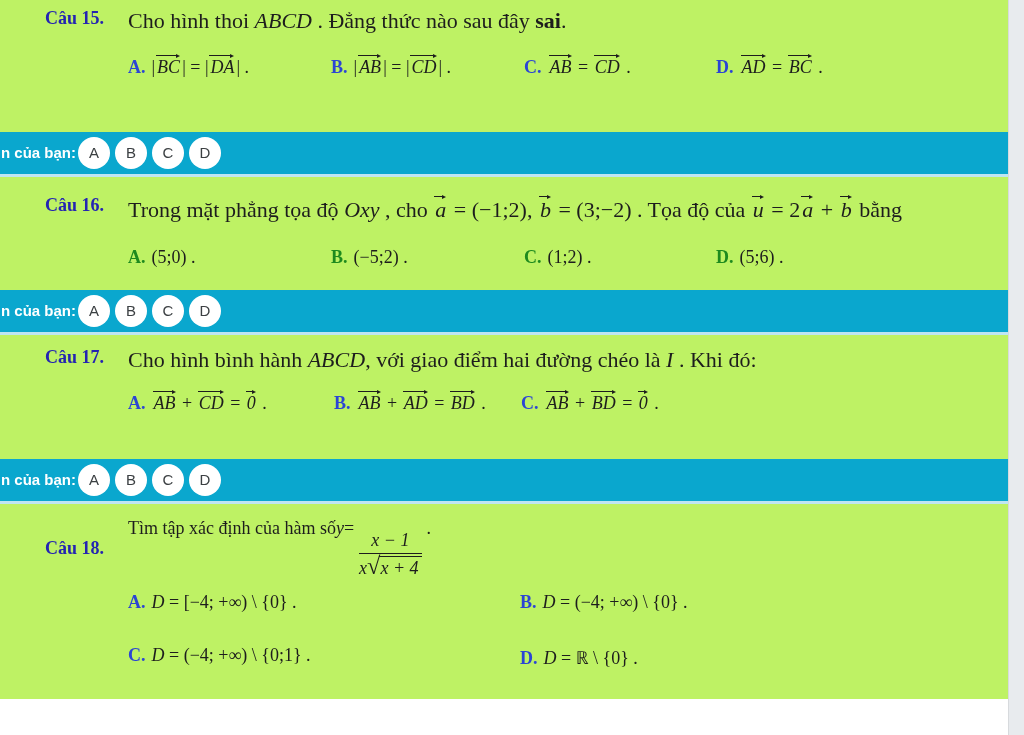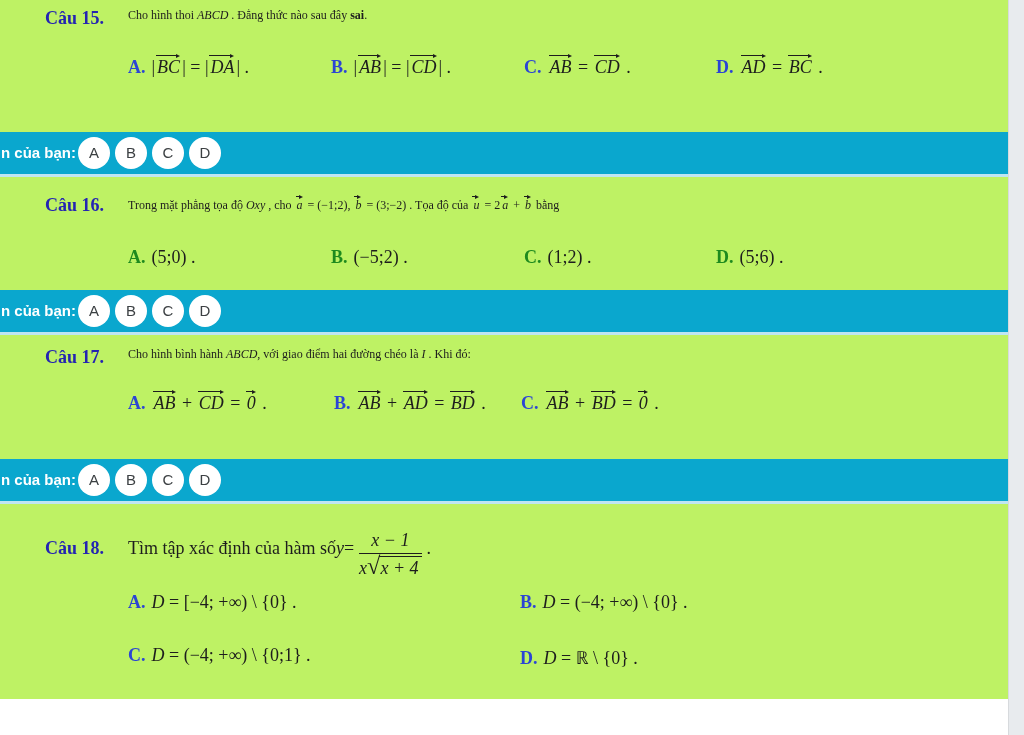--- a/index.html
+++ b/index.html
@@ -9,21 +9,21 @@
     font-family:"Liberation Serif", serif;
     color:var(--body-text,#1d1d1d);
   }
   #content{position:absolute;left:0;top:0;width:1008px;}
   .q-section{position:relative;background:#bef264;width:1008px;}
   .q-num{
     position:absolute;font-weight:bold;font-size:18px;
     color:var(--question-number,#2424b2);white-space:nowrap;
   }
   .q-text{
-    position:absolute;left:128px;font-size:12px;white-space:nowrap;
+    position:absolute;left:128px;font-size:22px;white-space:nowrap;
   }
   .q-text .mit, .mit{font-style:italic;}
   .opt{position:absolute;font-size:18px;white-space:nowrap;}
   .letter{font-weight:bold;color:var(--letter-blue,#2b45d4);margin-right:6px;}
   .green-letters .letter{color:var(--letter-green,#1e8a1e);}
   
   .vec{position:relative;display:inline-block;font-style:italic;padding:4px 2px 0 2px;line-height:1;}
   .vec::before{content:'';position:absolute;left:1px;right:5px;top:1px;border-top:1.4px solid #1d1d1d;}
   .vec::after{content:'';position:absolute;right:0;top:-0.5px;border:2.2px solid transparent;border-left:4.5px solid #1d1d1d;}
   
@@ -50,21 +50,21 @@
     width:32px;height:32px;border-radius:50%;border:none;padding:0;
     background:var(--circle-bg,#ffffff);color:var(--circle-text,#3c4043);
     font-family:"Liberation Sans", sans-serif;font-size:15px;line-height:32px;
     text-align:center;cursor:pointer;display:block;
   }
   .side-strip{
     position:absolute;left:1008px;top:0;width:16px;height:735px;
     background:var(--side-strip,#e8ebee);border-left:1px solid #d7dadd;box-sizing:border-box;
   }
   strong{font-weight:bold;}
-  .t18{display:flex;align-items:center;position:absolute;left:128px;font-size:18px;white-space:nowrap;}
+  .t18{display:flex;align-items:flex-start;position:absolute;left:128px;font-size:18px;white-space:nowrap;}
 </style>
 </head>
 <body style="--bar-bg: #0aa7ce; --bar-underline: #bfe6f2; --question-number: #2424b2; --letter-blue: #2b45d4; --letter-green: #1e8a1e; --body-text: #1d1d1d; --side-strip: #e8ebee; --circle-bg: #ffffff; --circle-text: #3c4043;">
 
 <div id="content">
     <div class="q-section" style="height: 132px;">
       <span class="q-num" style="left: 45px; top: 8px;">Câu 15.</span>
       <span class="q-text" style="top: 8px;">Cho hình thoi <span class="mit">ABCD</span> . Đẳng thức nào sau đây <strong>sai</strong>.</span>
       <span class="opt" style="left: 128px; top: 54px;"><b class="letter">A.</b><span>|<span class="vec">BC</span>| = |<span class="vec">DA</span>| .</span></span>
       <span class="opt" style="left: 331px; top: 54px;"><b class="letter">B.</b><span>|<span class="vec">AB</span>| = |<span class="vec">CD</span>| .</span></span>

